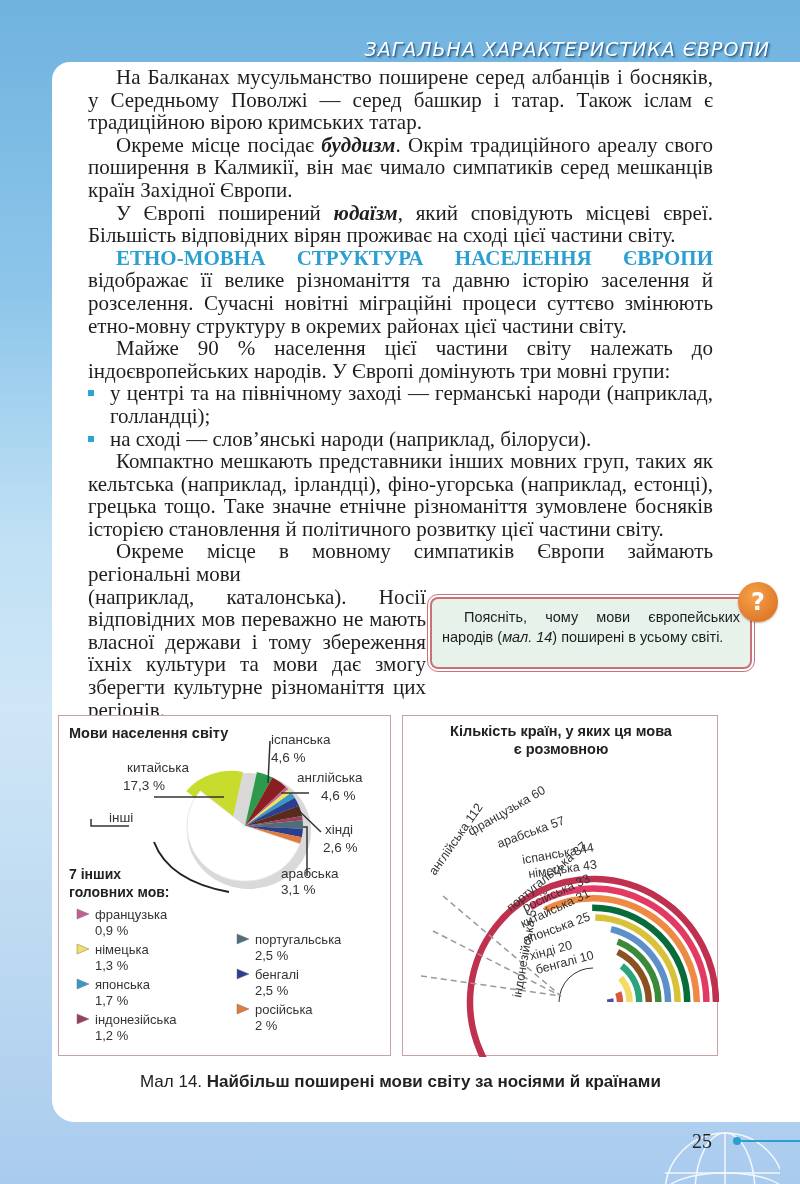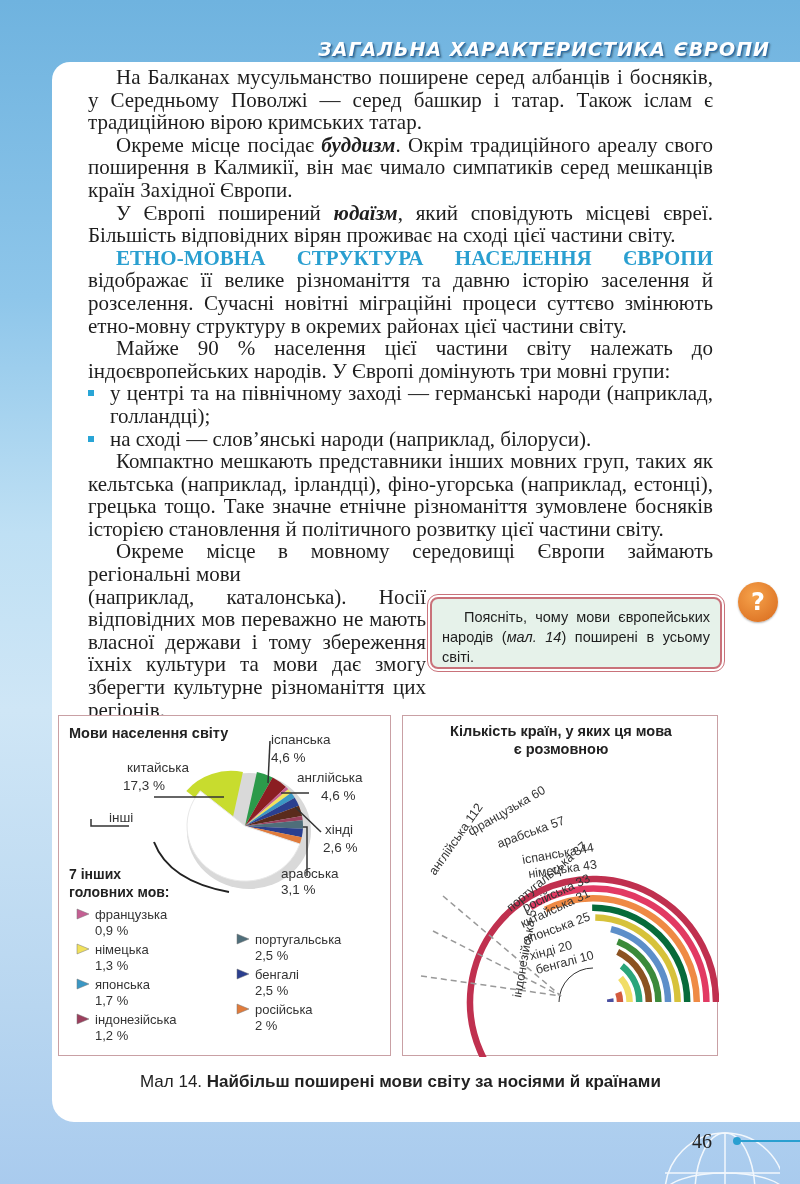--- a/index.html
+++ b/index.html
@@ -6,21 +6,21 @@
   html, body { width: 800px; height: 1184px; overflow: hidden; }
   body {
     position: relative;
     background: linear-gradient(180deg, #6fb3df 0%, #8ec6ea 25%, #bfe0f4 45%, #cfe6f6 60%, #b8d6f0 85%, #a9cbee 100%);
     font-family: "Liberation Serif", serif;
     color: #1e1e1e;
   }
   .header-title {
     position: absolute; top: 38px; right: 30px;
     font-family: "DejaVu Sans", sans-serif;
-    font-weight: bold; font-style: italic;
+    font-weight: normal; font-style: italic;
     font-size: 19px; letter-spacing: 1px;
     color: #ffffff;
     text-shadow: 1px 1px 0 #2d6ea8, 2px 2px 2px rgba(0,0,0,0.35);
     text-transform: uppercase;
   }
   .sheet {
     position: absolute; left: 52px; top: 62px; width: 748px; height: 1060px;
     background: #ffffff;
     border-radius: 18px 0 0 22px;
   }
@@ -30,21 +30,21 @@
   }
   .text-block p { text-indent: 28px; }
   .text-block b.acc { color: #2a9fd0; font-weight: bold; }
   .bullets { list-style: none; }
   .bullets li { position: relative; padding-left: 22px; }
   .bullets li .bullet {
     position: absolute; left: 0; top: 8px; width: 6px; height: 6px; background: #29a5d6;
   }
   .narrow { width: 338px; }
   .question-box {
-    position: absolute; left: 430px; top: 597px; width: 292px; height: 72px;
+    position: absolute; left: 430px; top: 597px; width: 322px; height: 72px;
     background: #e6f2ea;
     border: 2px solid #c9727a;
     outline: 1px solid #c9727a; outline-offset: 2px;
     border-radius: 8px;
     font-family: "Liberation Sans", sans-serif; font-size: 14.5px; line-height: 20px;
     padding: 8px 10px 6px 10px; text-align: justify;
   }
   .question-box .indent { display: inline-block; width: 22px; }
   .q-icon {
     position: absolute; left: 738px; top: 582px; width: 40px; height: 40px; border-radius: 50%;
@@ -81,21 +81,21 @@
   <p><span>Окреме місце посідає </span><b><i>буддизм</i></b><span>. Окрім традиційного ареалу свого поширення в Калмикії, він має чимало симпатиків серед мешканців країн Західної Європи.</span></p>
   <p><span>У Європі поширений </span><b><i>юдаїзм</i></b><span>, який сповідують місцеві євреї. Більшість відповідних вірян проживає на сході цієї частини світу.</span></p>
   <p><b class="acc">ЕТНО-МОВНА СТРУКТУРА НАСЕЛЕННЯ ЄВРОПИ</b><span> відображає її велике різноманіття та давню історію заселення й розселення. Сучасні новітні міграційні процеси суттєво змінюють етно-мовну структуру в окремих районах цієї частини світу.</span></p>
   <p>Майже 90 % населення цієї частини світу належать до індоєвропейських народів. У Європі домінують три мовні групи:</p>
   <ul class="bullets">
     <li><span class="bullet"></span></li>
     <li><span class="bullet"></span><span>у центрі та на північному заході — германські народи (наприклад, голландці);</span></li>
     <li><span class="bullet"></span><span>на сході — слов’янські народи (наприклад, білоруси).</span></li>
   </ul>
   <p>Компактно мешкають представники інших мовних груп, таких як кельтська (наприклад, ірландці), фіно-угорська (наприклад, естонці), грецька тощо. Таке значне етнічне різноманіття зумовлене босняків історією становлення й політичного розвитку цієї частини світу.</p>
-  <p>Окреме місце в мовному середовищі Європи займають регіональні мови</p>
+  <p>Окреме місце в мовному симпатиків Європи займають регіональні мови</p>
   <div class="narrow">(наприклад, каталонська). Носії відповідних мов переважно не мають власної держави і тому збереження їхніх культури та мови дає змогу зберегти культурне різноманіття цих регіонів.</div>
 </div>
 
 <div class="question-box">
   <span class="indent"></span><span>Поясніть, чому мови європейських народів (</span><i>мал. 14</i><span>) поширені в усьому світі.</span>
 </div>
 <div class="q-icon">?</div>
 
 <div class="panel panel-left">
   <svg width="333" height="341">
@@ -209,15 +209,15 @@
 
 <svg class="globe" width="130" height="70">
   <g stroke="#ffffff" stroke-width="1.5" fill="none" opacity="0.85">
     <circle cx="75" cy="75" r="60"></circle>
     <ellipse cx="75" cy="75" rx="30" ry="60"></ellipse>
     <ellipse cx="75" cy="75" rx="60" ry="20"></ellipse>
     <line x1="15" y1="55" x2="135" y2="55"></line>
     <line x1="75" y1="15" x2="75" y2="135"></line>
   </g>
 </svg>
-<div class="page-num">46</div>
+<div class="page-num">25</div>
 <div class="page-dot"></div>
 <div class="page-line"></div>
 
 </body></html>

